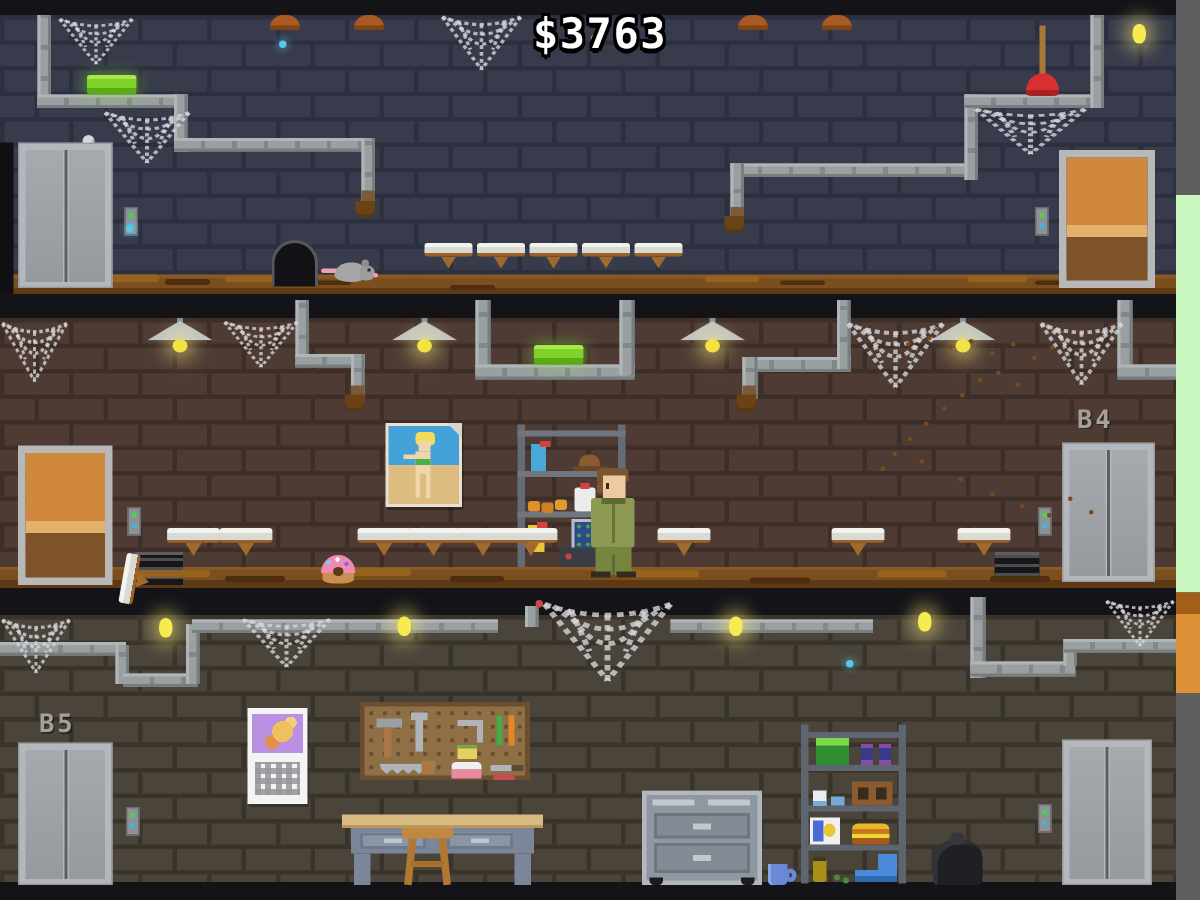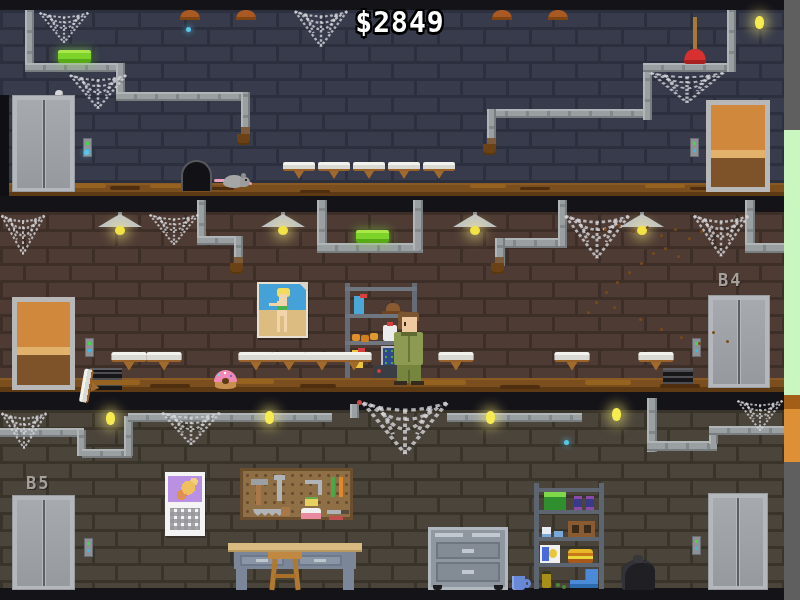--- a/index.html
+++ b/index.html
@@ -426,21 +426,21 @@
     <i class="burger" style="left:34px;top:66px;width:25px;height:14px"></i>
     <i class="bottle" style="left:8px;top:88px;width:9px;height:17px"></i>
     <i class="dotg" style="left:22px;top:100px;width:4px;height:4px"></i>
     <i class="boot" style="left:36px;top:86px;width:28px;height:19px"></i>
   </div>
 
   <div id="trash" style="left:622px;top:560px;width:33px;height:30px">
     <i class="knot"></i>
   </div>
 
-  <div id="hud" style="left:50%;top:6px;transform:translateX(-50%)">$2849</div>
+  <div id="hud" style="left:50%;top:6px;transform:translateX(-50%)">$3763</div>
 <div class="pipe pv" style="left: 25px; top: 10px; width: 9px; height: 62px;"></div>
     <div class="pipe ph" style="left: 25px; top: 63px; width: 100px; height: 9px;"></div>
     <div class="pipe pv" style="left: 116px; top: 63px; width: 9px; height: 38px;"></div>
     <div class="pipe ph" style="left: 116px; top: 92px; width: 134px; height: 9px;"></div>
     <div class="pipe pv" style="left: 241px; top: 92px; width: 9px; height: 44px;"></div>
     <div class="pipe ph" style="left: 487px; top: 109px; width: 165px; height: 9px;"></div>
     <div class="pipe pv" style="left: 487px; top: 109px; width: 9px; height: 38px;"></div>
     <div class="pipe pv" style="left: 643px; top: 63px; width: 9px; height: 57px;"></div>
     <div class="pipe ph" style="left: 643px; top: 63px; width: 93px; height: 9px;"></div>
     <div class="pipe pv" style="left: 727px; top: 10px; width: 9px; height: 62px;"></div>

